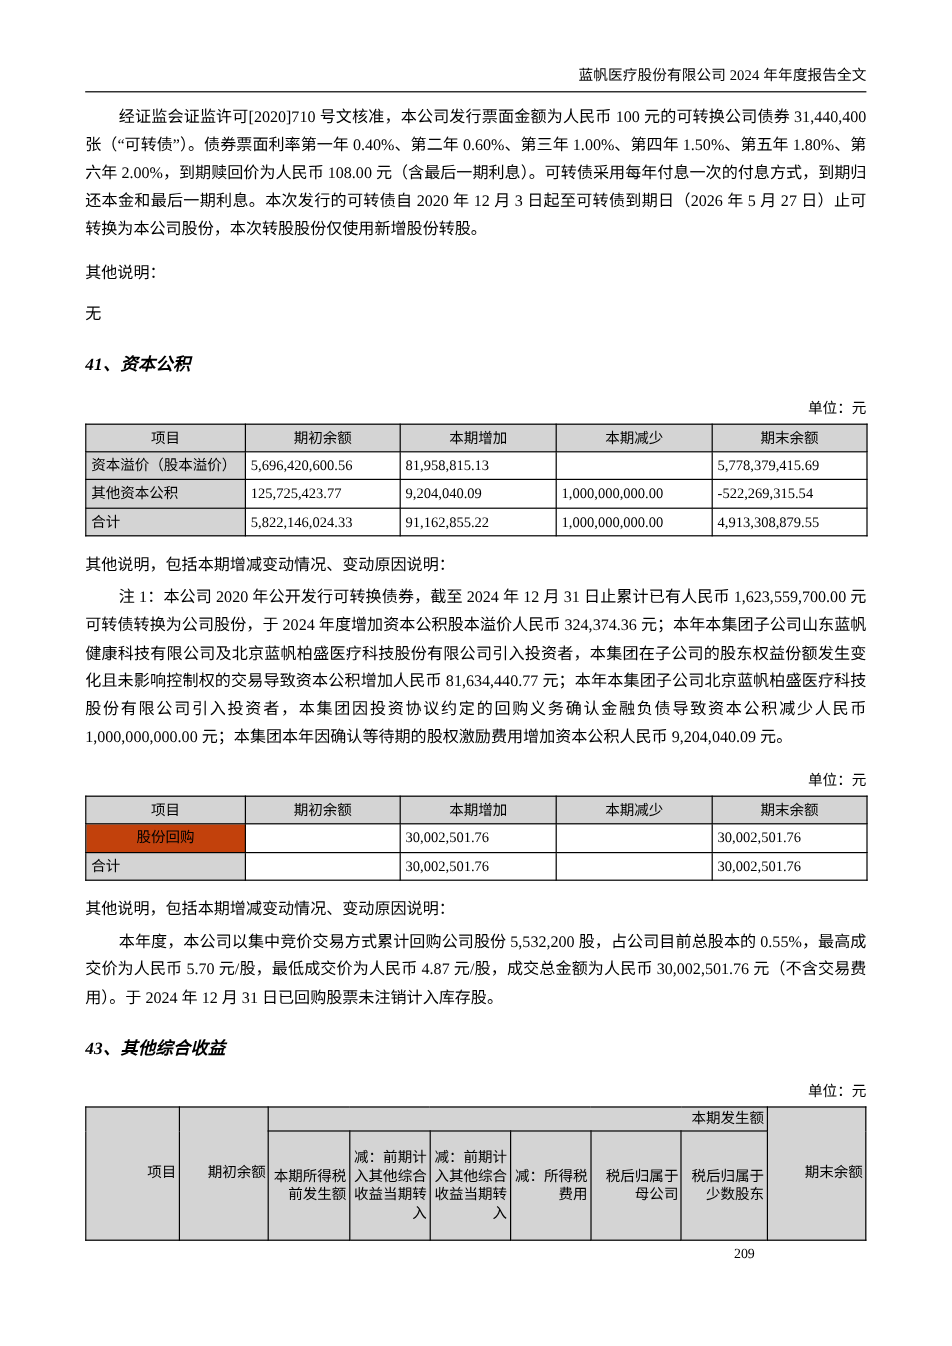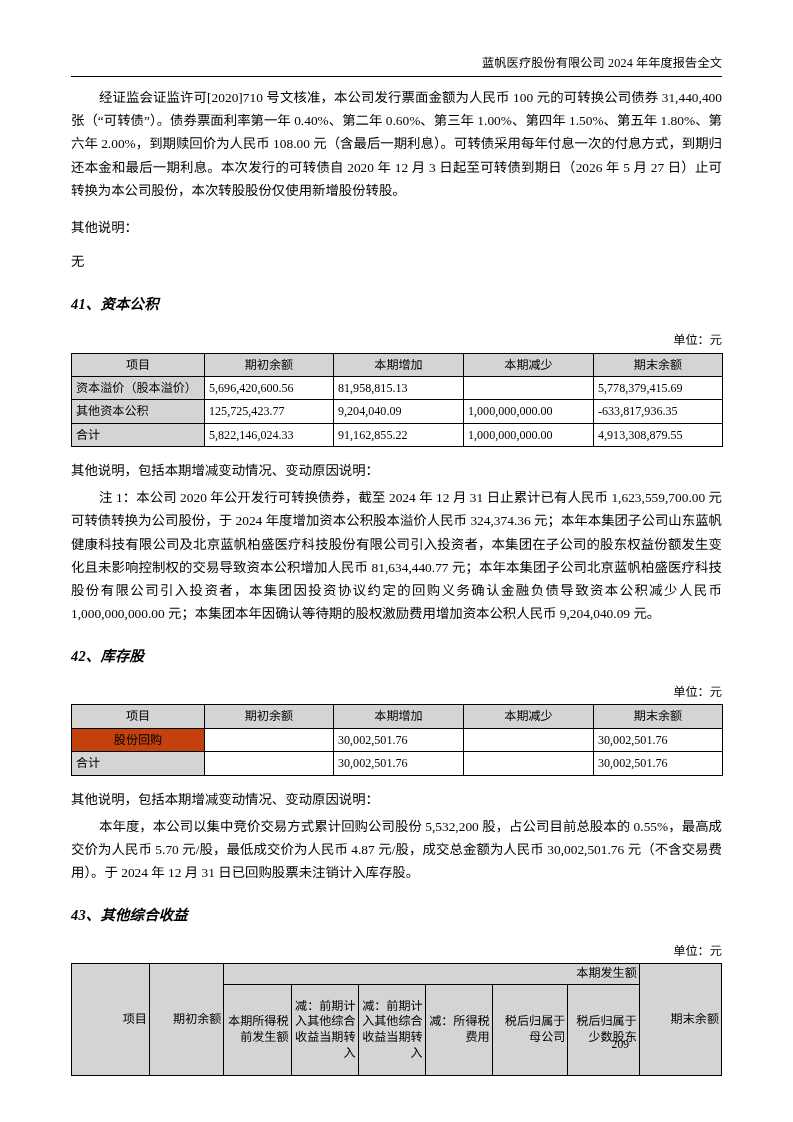--- a/index.html
+++ b/index.html
@@ -182,37 +182,36 @@
           <td class="num">5,696,420,600.56</td>
           <td class="num">81,958,815.13</td>
           <td class="num"></td>
           <td class="num">5,778,379,415.69</td>
         </tr>
         <tr>
           <td class="lbl">其他资本公积</td>
           <td class="num">125,725,423.77</td>
           <td class="num">9,204,040.09</td>
           <td class="num">1,000,000,000.00</td>
-          <td class="num">-633,817,936.35</td>
+          <td class="num">-522,269,315.54</td>
         </tr>
         <tr>
           <td class="lbl">合计</td>
           <td class="num">5,822,146,024.33</td>
           <td class="num">91,162,855.22</td>
           <td class="num">1,000,000,000.00</td>
           <td class="num">4,913,308,879.55</td>
         </tr>
       </tbody>
     </table>
 
     <p class="note-label">其他说明，包括本期增减变动情况、变动原因说明：</p>
 
     <p class="body-text indent" style="margin-top:4px;">注 1：本公司 2020 年公开发行可转换债券，截至 2024 年 12 月 31 日止累计已有人民币 1,623,559,700.00 元可转债转换为公司股份，于 2024 年度增加资本公积股本溢价人民币 324,374.36 元；本年本集团子公司山东蓝帆健康科技有限公司及北京蓝帆柏盛医疗科技股份有限公司引入投资者，本集团在子公司的股东权益份额发生变化且未影响控制权的交易导致资本公积增加人民币 81,634,440.77 元；本年本集团子公司北京蓝帆柏盛医疗科技股份有限公司引入投资者，本集团因投资协议约定的回购义务确认金融负债导致资本公积减少人民币 1,000,000,000.00 元；本集团本年因确认等待期的股权激励费用增加资本公积人民币 9,204,040.09 元。</p>
 
-    <h3 class="section-title">42、库存股</h3>
 
     <div class="unit-line">单位：元</div>
 
     <table class="fin">
       <colgroup>
         <col style="width:133px">
         <col style="width:129px">
         <col style="width:130px">
         <col style="width:130px">
         <col style="width:129px">

